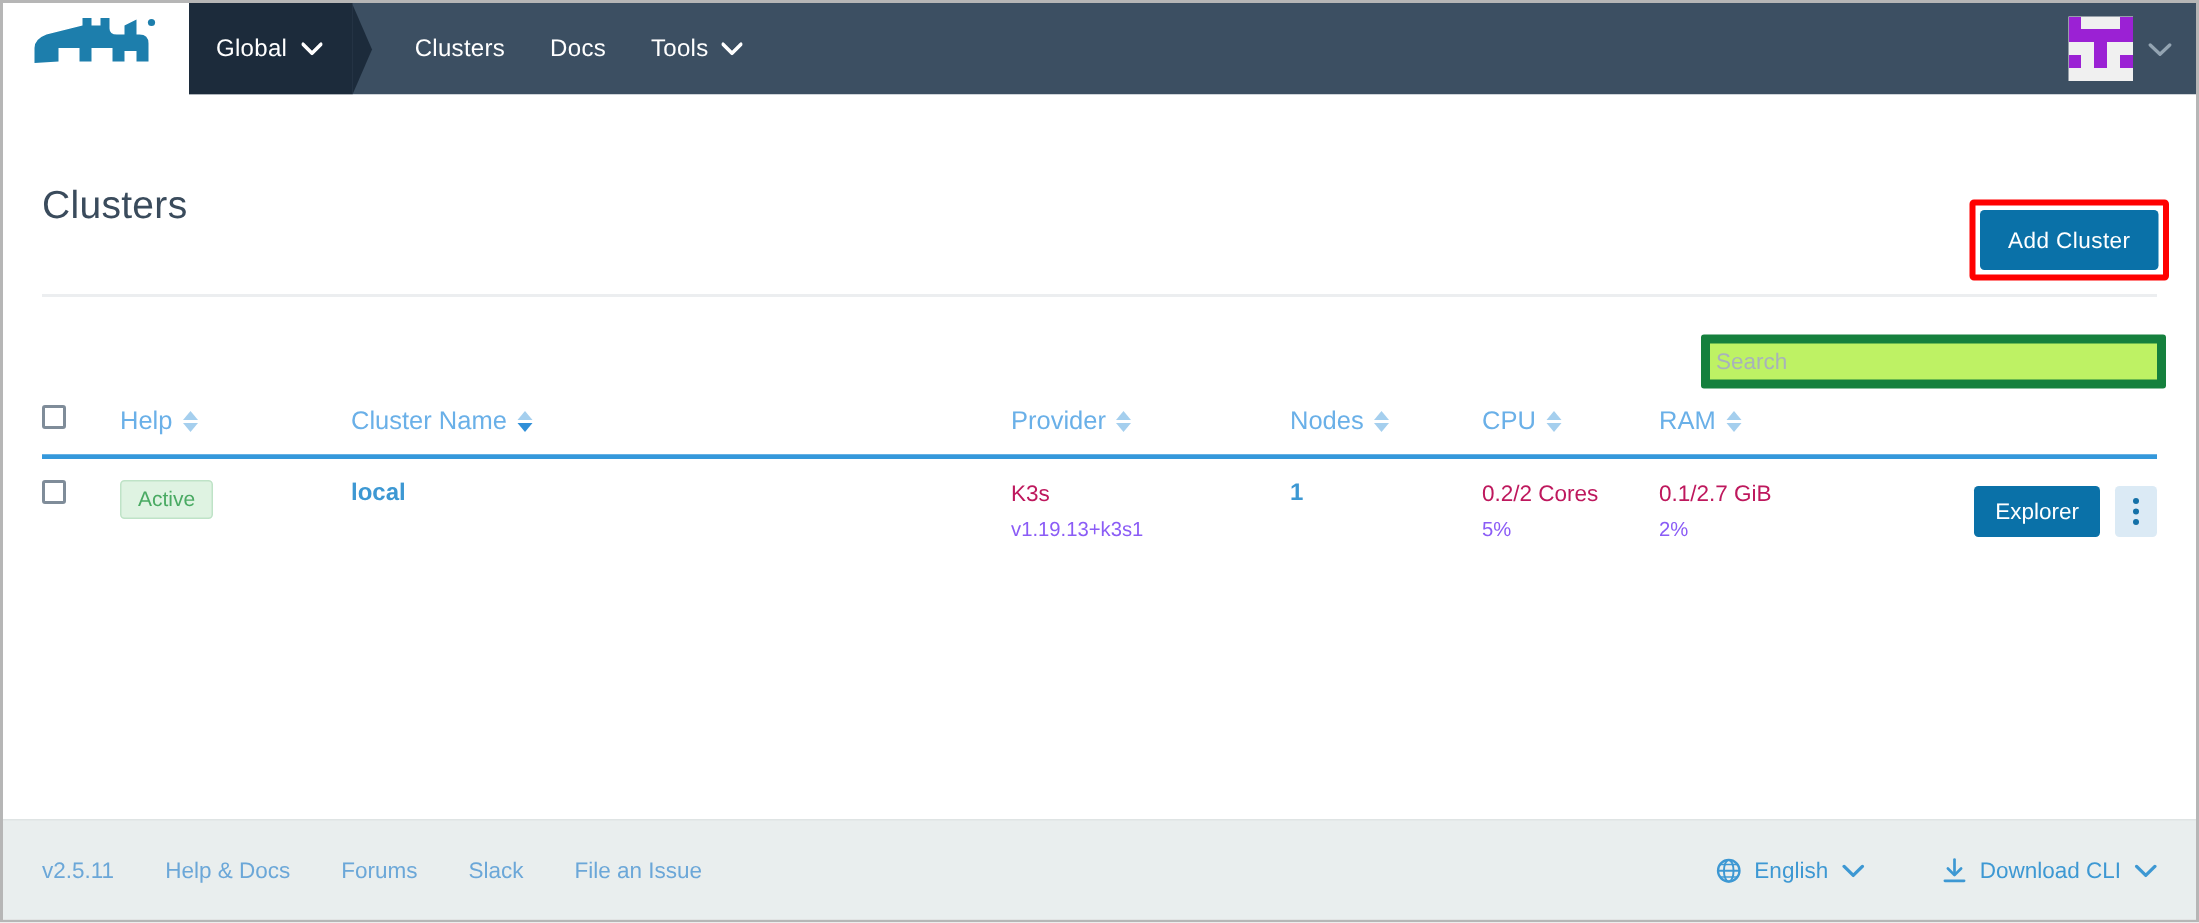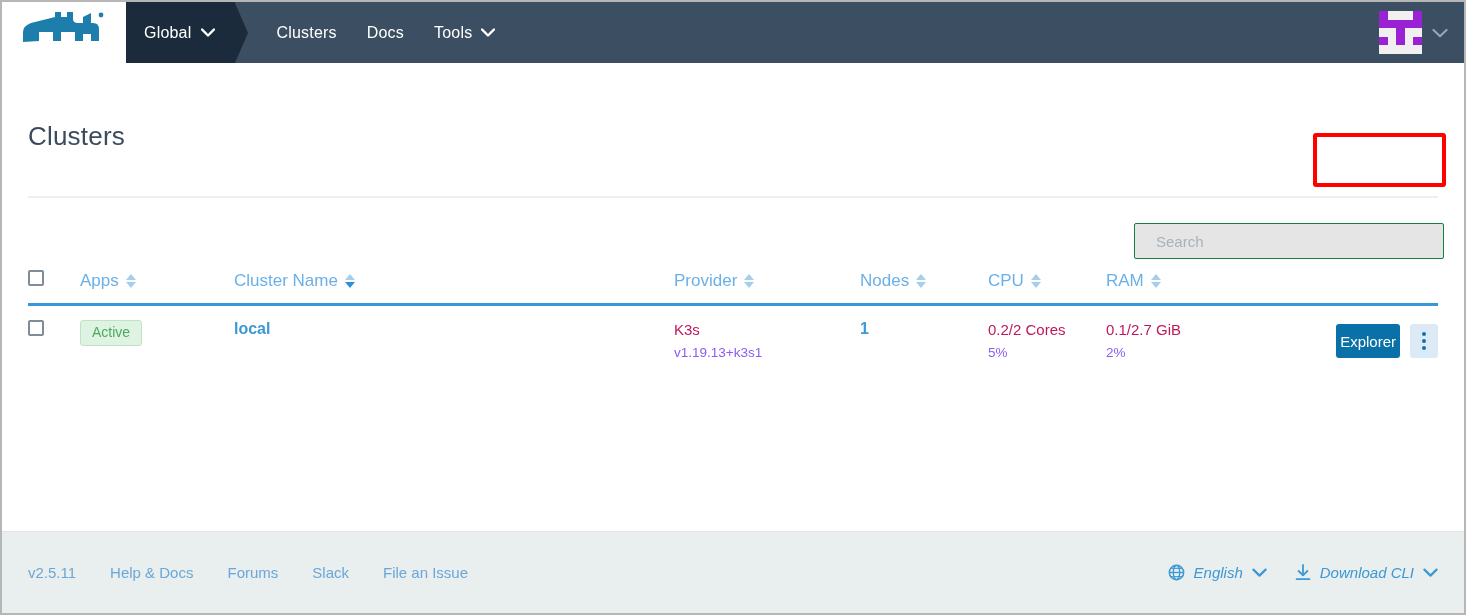--- a/index.html
+++ b/index.html
@@ -169,25 +169,25 @@
     letter-spacing: .3px;
   }
 
   
   .search-input {
     position: absolute;
     left: 1132px;
     top: 221px;
     width: 310px;
     height: 36px;
-    border: 1px solid #15803d;
-    background: #e5e5e5;
+    border: 6px solid #15803d;
+    background: #bef264;
     font-size: 15px;
     color: #6c7b8a;
-    padding: 0 21px;
+    padding: 0 4px;
     font-family: "Liberation Sans", sans-serif;
     border-radius: 2px;
     outline: none;
   }
   .search-input::placeholder { color: #a8b2bb; }
 
   
   .table-wrap {
     position: absolute;
     left: 26px;
@@ -253,21 +253,21 @@
   .cell-main { color: #be185d; font-size: 15px; line-height: 1.35; }
   .cell-sub  { color: #8b5cf6; font-size: 13.5px; margin-top: 4px; line-height: 1.3; }
 
   .row-actions { display: flex; align-items: center; justify-content: flex-end; gap: 10px; padding-top: 4px; }
   .btn-explorer {
     background: #0a71a8;
     color: #fff;
     border: none;
     border-radius: 3px;
     height: 34px;
-    padding: 0 4px;
+    padding: 0 14px;
     font-size: 15px;
     font-family: "Liberation Sans", sans-serif;
     cursor: pointer;
   }
   .btn-kebab {
     width: 28px; height: 34px;
     background: #dbeaf5;
     border: none;
     border-radius: 3px;
     display: flex;
@@ -278,28 +278,28 @@
     cursor: pointer;
   }
   .btn-kebab span { width: 4px; height: 4px; border-radius: 50%; background: #1471a8; display:block; }
 
   
   .footer {
     position: absolute;
     left: 0;
     bottom: 0;
     width: 1462px;
-    height: 82px;
+    height: 67px;
     background: #e9eeee;
     border-top: 1px solid #dfe4e4;
     display: flex;
     padding: 0 26px;
   }
   .footer-left { display: flex; align-items: center; gap: 34px; }
-  .footer-right { margin-left: auto; display: flex; align-items: center; gap: 28px; font-style: italic; }
+  .footer-right { margin-left: auto; display: flex; align-items: center; gap: 52px; }
   .flink {
     color: #6ba7d8;
     font-size: 15px;
     text-decoration: none;
     cursor: pointer;
     white-space: nowrap;
   }
   .flink-ic { display: flex; align-items: center; gap: 9px; color: #3d98d3; font-size: 15px; cursor: pointer; }
   .flink-ic svg { display: block; }
 </style>
@@ -367,20 +367,21 @@
       </div>
 
     </div>
   </div>
 
   <div class="page-head">
     <div class="page-title">Clusters</div>
     <div class="head-divider"></div>
   </div>
 
+  <button class="btn-primary">Add Cluster</button>
   <div class="annot-box"></div>
 
   <input class="search-input" type="text" placeholder="Search" style="">
 
   <div class="table-wrap">
     <table class="ctable">
       <colgroup>
         <col style="width:52px">
         <col style="width:154px">
         <col style="width:440px">
@@ -390,21 +391,21 @@
         <col style="width:180px">
         <col>
       </colgroup>
       <thead>
         <tr>
           <th class="col-cb">
             <span class="cb"></span>
           </th>
           <th>
             <span class="th-inner">
-              <span>Apps</span>
+              <span>Help</span>
               <span class="sorter">
                   <i class="up"></i>
                   <i class="down"></i>
                 </span>
             </span>
           </th>
           <th>
             <span class="th-inner">
               <span>Cluster Name</span>
               <span class="sorter active">

